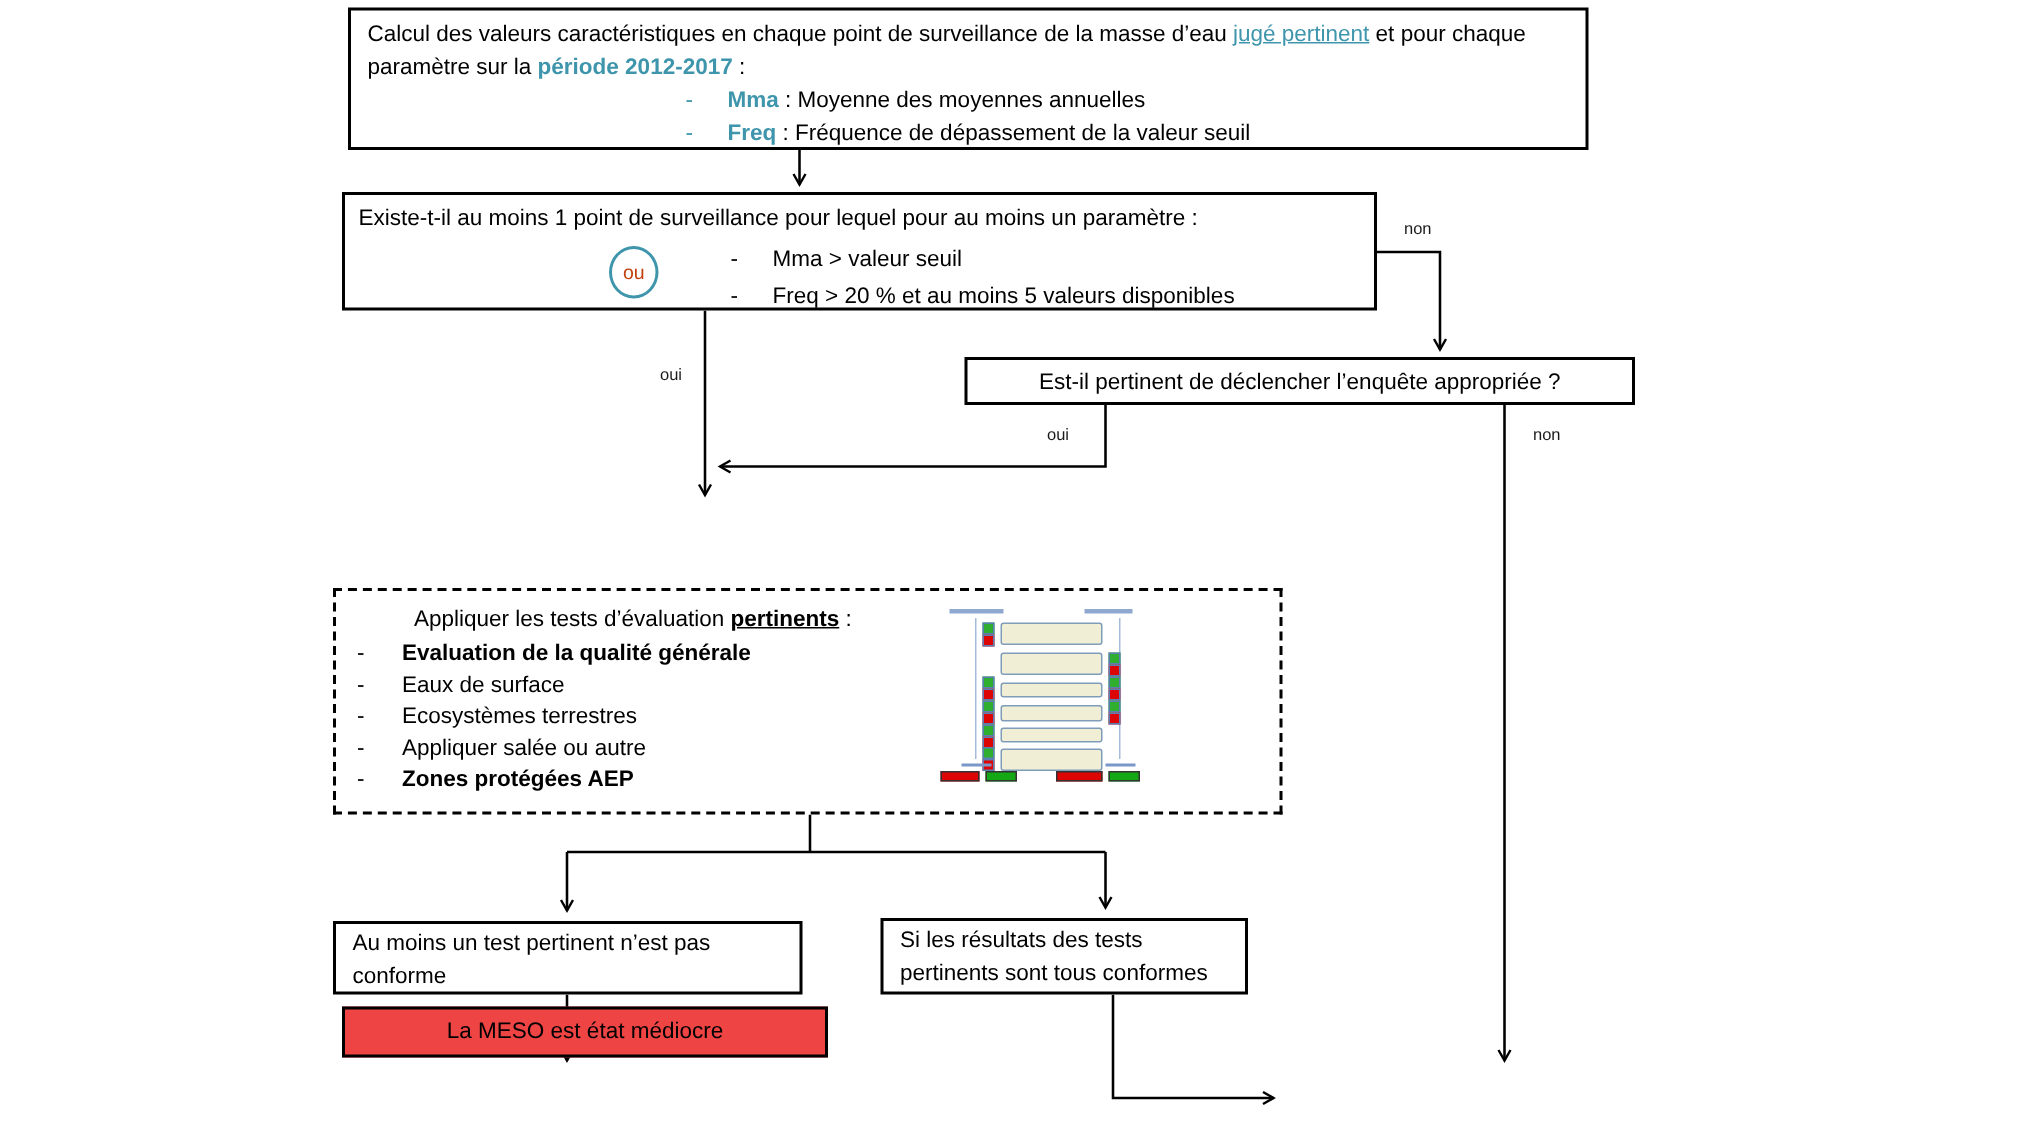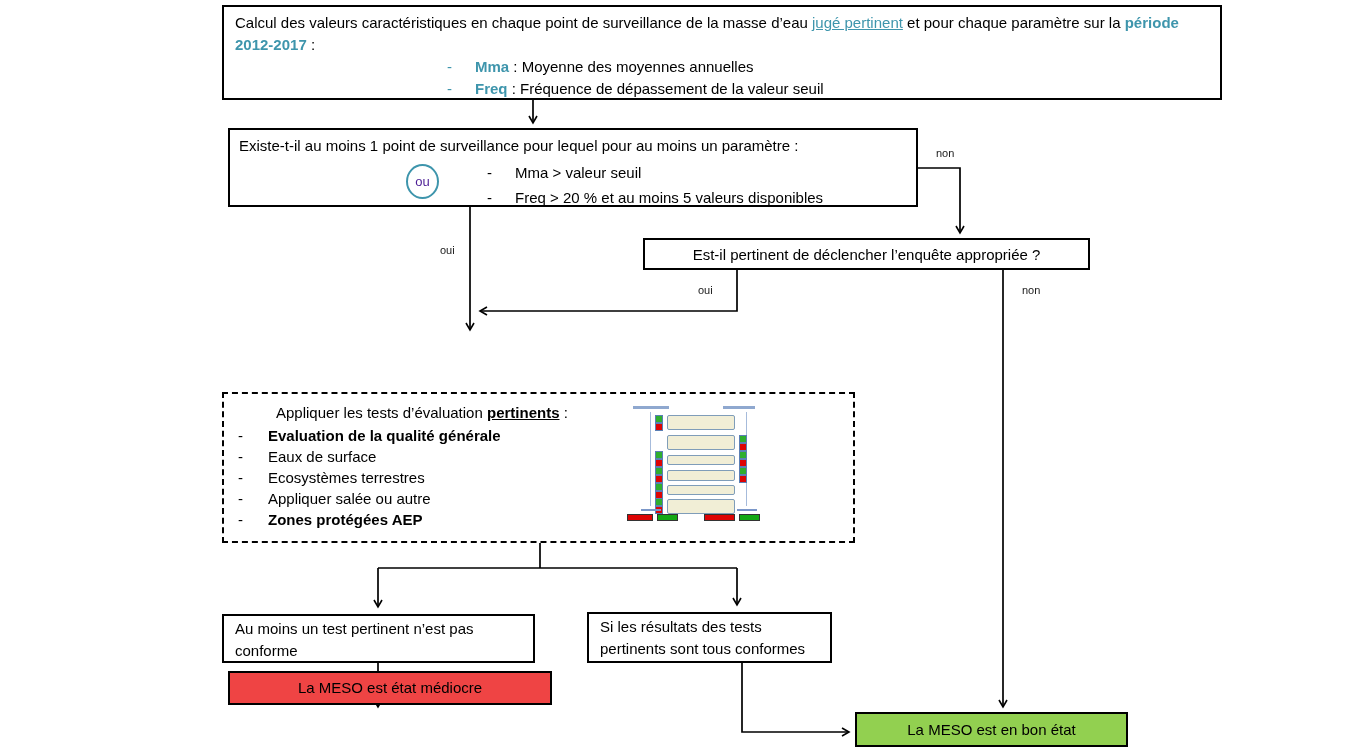--- a/index.html
+++ b/index.html
@@ -7,32 +7,32 @@
     position:relative;width:1350px;height:750px;background:#fff;
     font-family:"Liberation Sans",sans-serif;color:#000;overflow:hidden;
   }
   .node{position:absolute;background:#fff;border:2px solid #000;box-sizing:border-box;font-size:15px;line-height:22px;}
   .teal{color:#3E95AC;}
   .bold{font-weight:bold;}
   .ul{text-decoration:underline;}
   svg.wires{position:absolute;left:0;top:0;pointer-events:none;}
 
   
-  #box-calc{left:222px;top:5px;width:1000px;height:95px;padding:5px 11px;}
+  #box-calc{left:232px;top:5px;width:827px;height:95px;padding:5px 11px;}
   #box-calc .list{margin-left:212px;}
   .dash-row{display:flex;}
   .dash-col{width:28px;flex:0 0 28px;}
 
   
   #box-exists{left:228px;top:128px;width:690px;height:79px;padding:5px 9px;}
   #box-exists .list{margin-left:248px;margin-top:3px;}
   #box-exists .dash-row{line-height:25px;}
   .or-circle{position:absolute;left:176px;top:34px;width:33px;height:35px;border:2px solid #3E95AC;
     border-radius:50%;box-sizing:border-box;display:flex;align-items:center;justify-content:center;
-    font-size:13px;color:#4c1d95;}
+    font-size:13px;color:#c2410c;}
 
   
   #box-enquete{left:643px;top:238px;width:447px;height:32px;text-align:center;line-height:29px;}
 
   
   #box-tests{left:222px;top:392px;width:633px;height:151px;border:2px dashed #000;padding:6px 12px;}
   #box-tests .title{line-height:25px;margin-left:40px;}
   #box-tests .dash-row{line-height:21px;}
   #box-tests .dash-col{width:30px;flex:0 0 30px;text-align:left;padding-left:2px;}
 
@@ -194,17 +194,14 @@
   <div class="node" id="box-fail">
     <span>Au moins un test pertinent n’est pas conforme</span>
   </div>
   <div class="node" id="box-pass">
     <span>Si les résultats des tests pertinents sont tous conformes</span>
   </div>
 
   <div class="node" id="box-bad">
     <span>La MESO est état médiocre</span>
   </div>
-  <div class="node" id="box-good">
-    <span>La MESO est en bon état</span>
-  </div>
 
 </div>
 
 </body></html>

